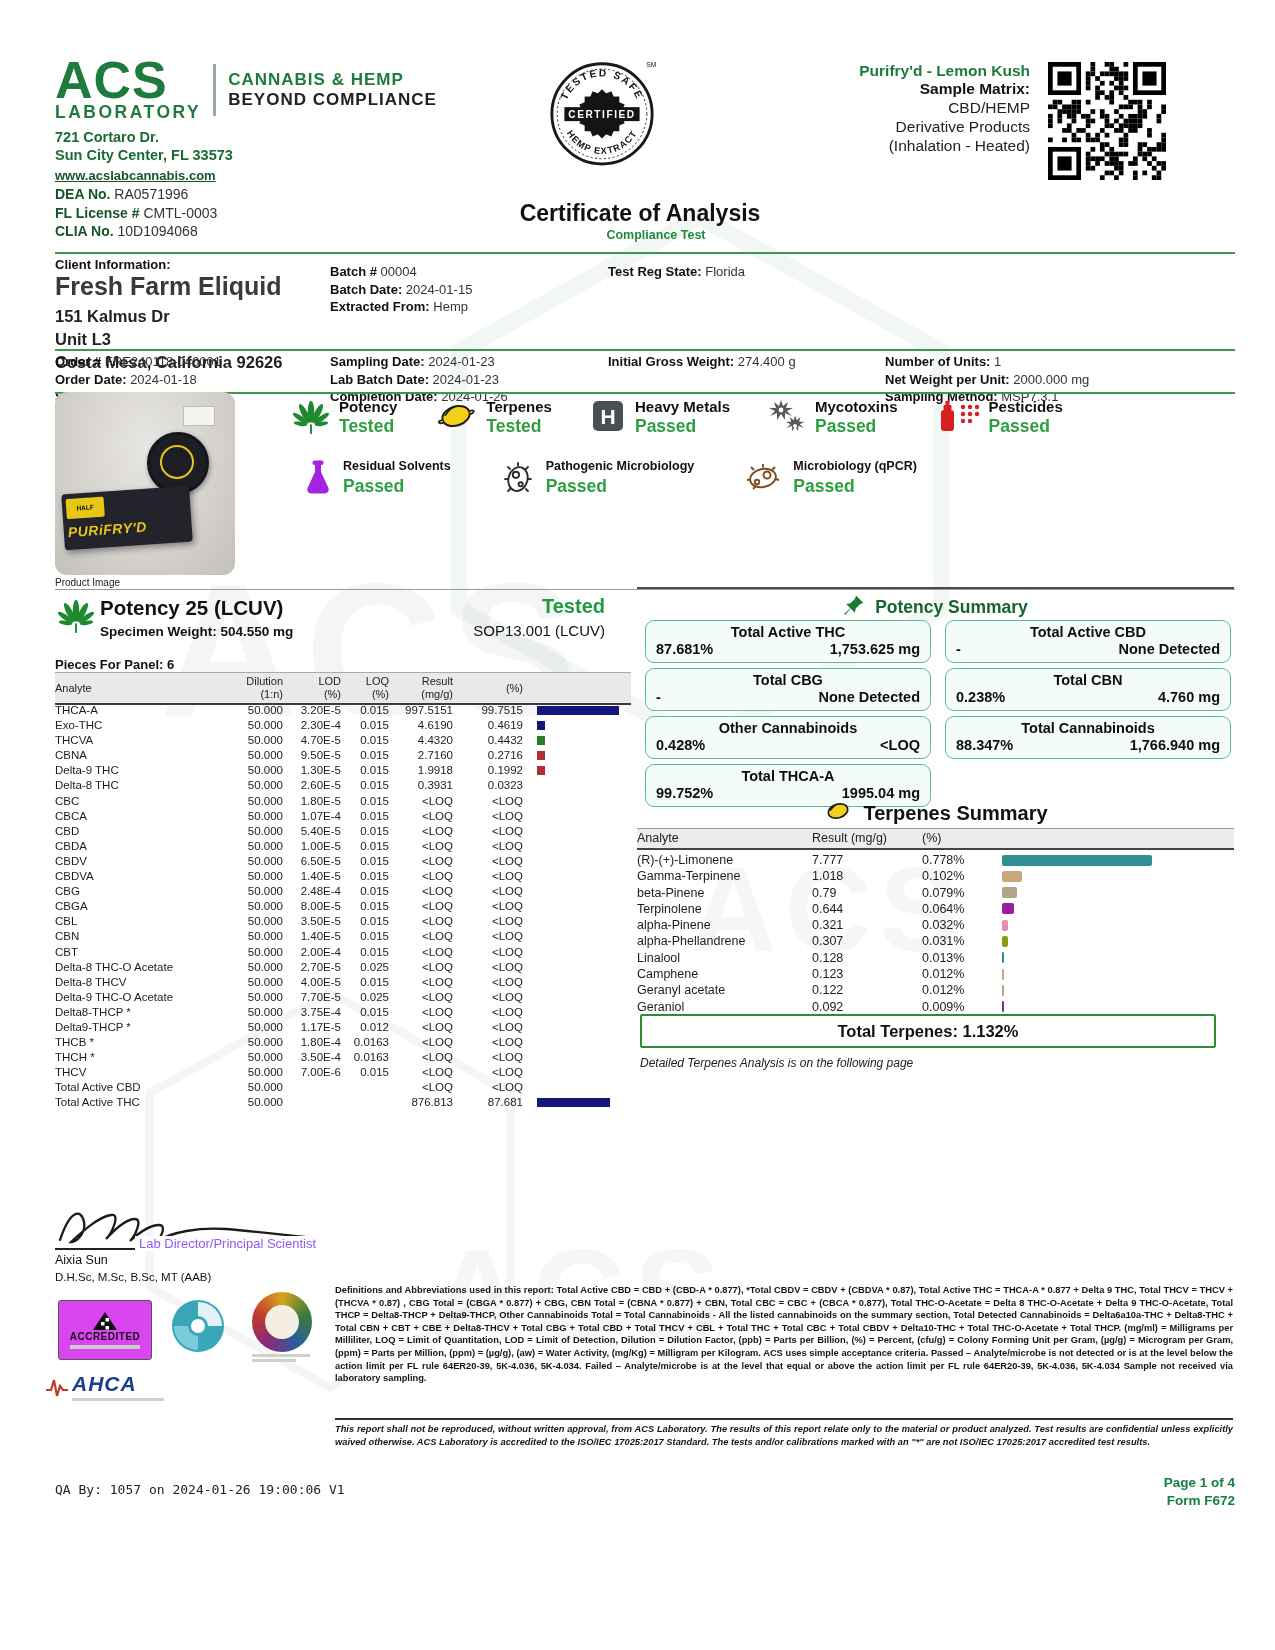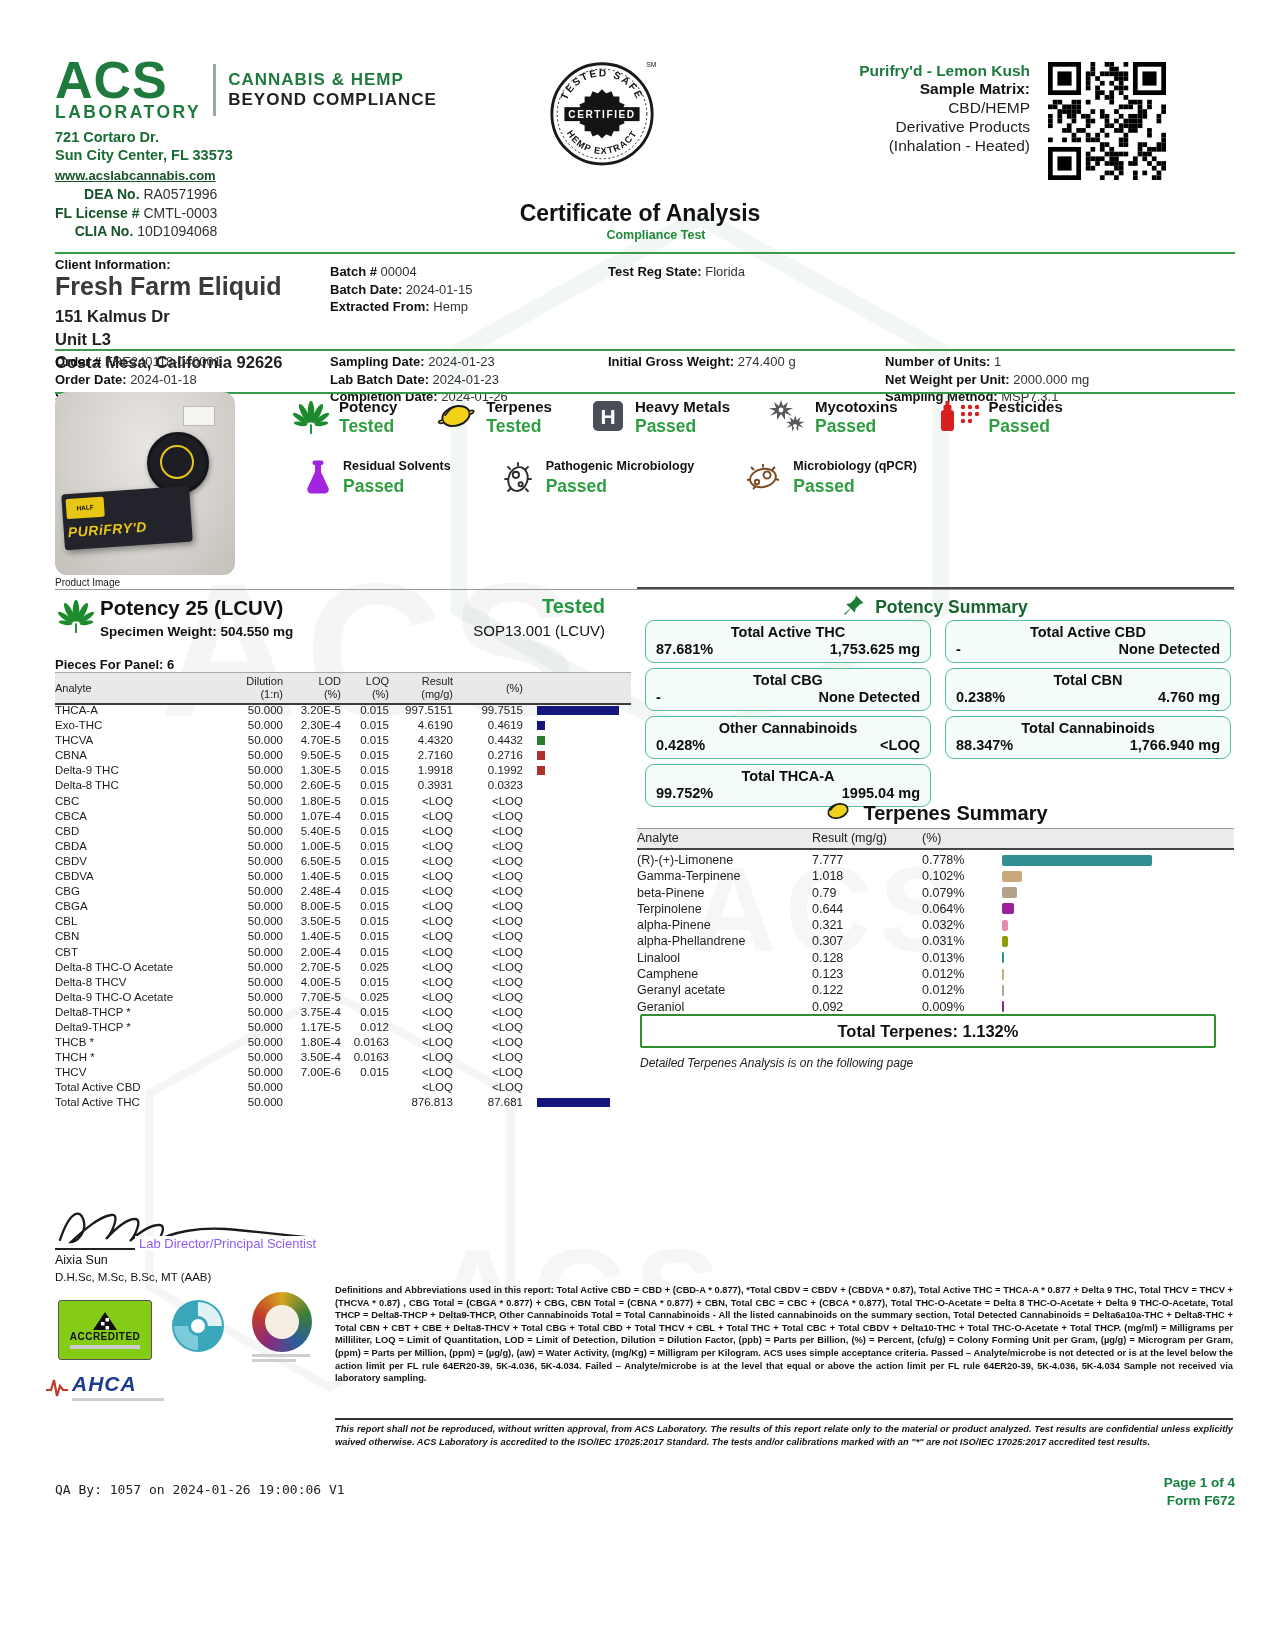--- a/index.html
+++ b/index.html
@@ -85,21 +85,21 @@
   .terp-note{font-size:12px;font-style:italic;color:#222;}
   
   .sig-line{border-top:2px solid #222;}
   .sig-role{font-size:13px;color:#8b5cf6;}
   .sig-name{font-size:12.5px;color:#111;}
   .sig-cred{font-size:11.5px;color:#111;}
   .defs{font-size:9.3px;line-height:12.6px;font-weight:600;color:#151515;text-align:justify;}
   .disc{font-size:9.3px;line-height:12.6px;font-weight:600;font-style:italic;color:#151515;border-top:2px solid #333;padding-top:3px;text-align:justify;}
   .qa{font-family:"DejaVu Sans Mono",monospace;font-size:13px;color:#222;}
   .pageno{font-size:13.5px;font-weight:bold;color:#15803d;text-align:right;line-height:18px;}
-  .acc-badge{width:92px;height:58px;border:1px solid #555;border-radius:3px;display:flex;flex-direction:column;align-items:center;justify-content:center;background:#84cc16;}
+  .acc-badge{width:92px;height:58px;border:1px solid #555;border-radius:3px;display:flex;flex-direction:column;align-items:center;justify-content:center;background:#d946ef;}
   .acc-txt{font-size:10px;font-weight:bold;color:#111;letter-spacing:0.5px;}
   .acc-sub{width:70px;height:4px;background:#ccc;margin-top:3px;}
   .ahca-txt{font-size:21px;font-weight:bold;font-style:italic;color:#1b3d8f;letter-spacing:1px;}
   .smudge{background:#cfcfcf;height:3px;margin-top:2px;}
 </style>
 </head>
 <body>
 
 <div class="page">
 
@@ -123,21 +123,21 @@
       <div class="tag1">CANNABIS &amp; HEMP</div>
       <div class="tag2">BEYOND COMPLIANCE</div>
     </div>
   </div>
 
   <div class="abs addr" style="left:55px;top:128px;">
     <div>721 Cortaro Dr.</div>
     <div>Sun City Center, FL 33573</div>
   </div>
   <a class="abs site" style="left:55px;top:166px;" href="#">www.acslabcannabis.com</a>
-  <div class="abs reg" style="left:55px;top:185px;text-align:right;">
+  <div class="abs reg" style="left:55px;top:185px;">
       <div class="info-line"><span class="lbl">DEA No.</span><span class="val">&nbsp;RA0571996</span></div>
       <div class="info-line"><span class="lbl">FL License #</span><span class="val">&nbsp;CMTL-0003</span></div>
       <div class="info-line"><span class="lbl">CLIA No.</span><span class="val">&nbsp;10D1094068</span></div>
     </div>
 
   <div class="abs" style="left:548px;top:55px;">
     <svg width="108" height="112" viewBox="0 0 112 116">
       <text x="102" y="12" font-size="7" fill="#111">SM</text>
       <g transform="translate(1,6)">
         <circle cx="55" cy="55" r="52" fill="#fff" stroke="#1a1a1a" stroke-width="3"></circle>

